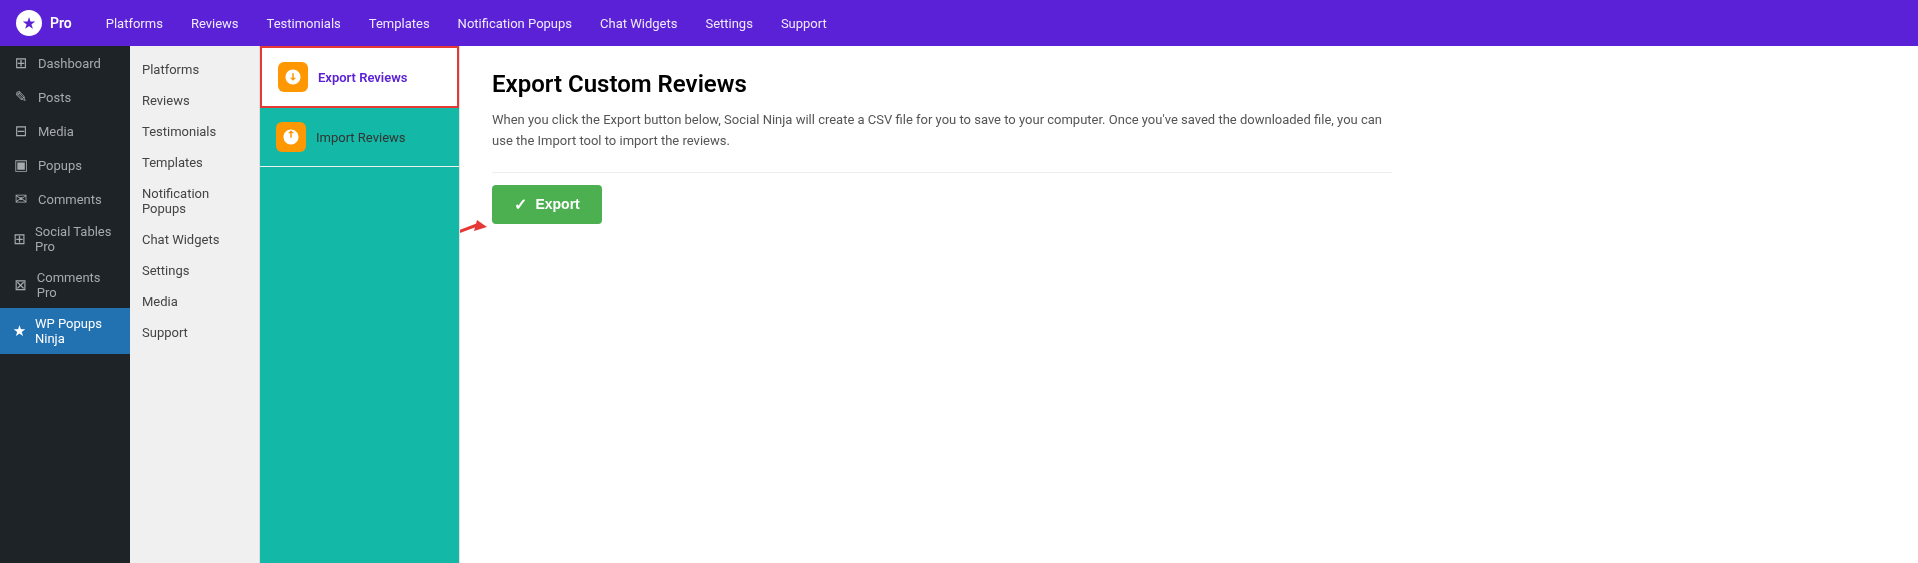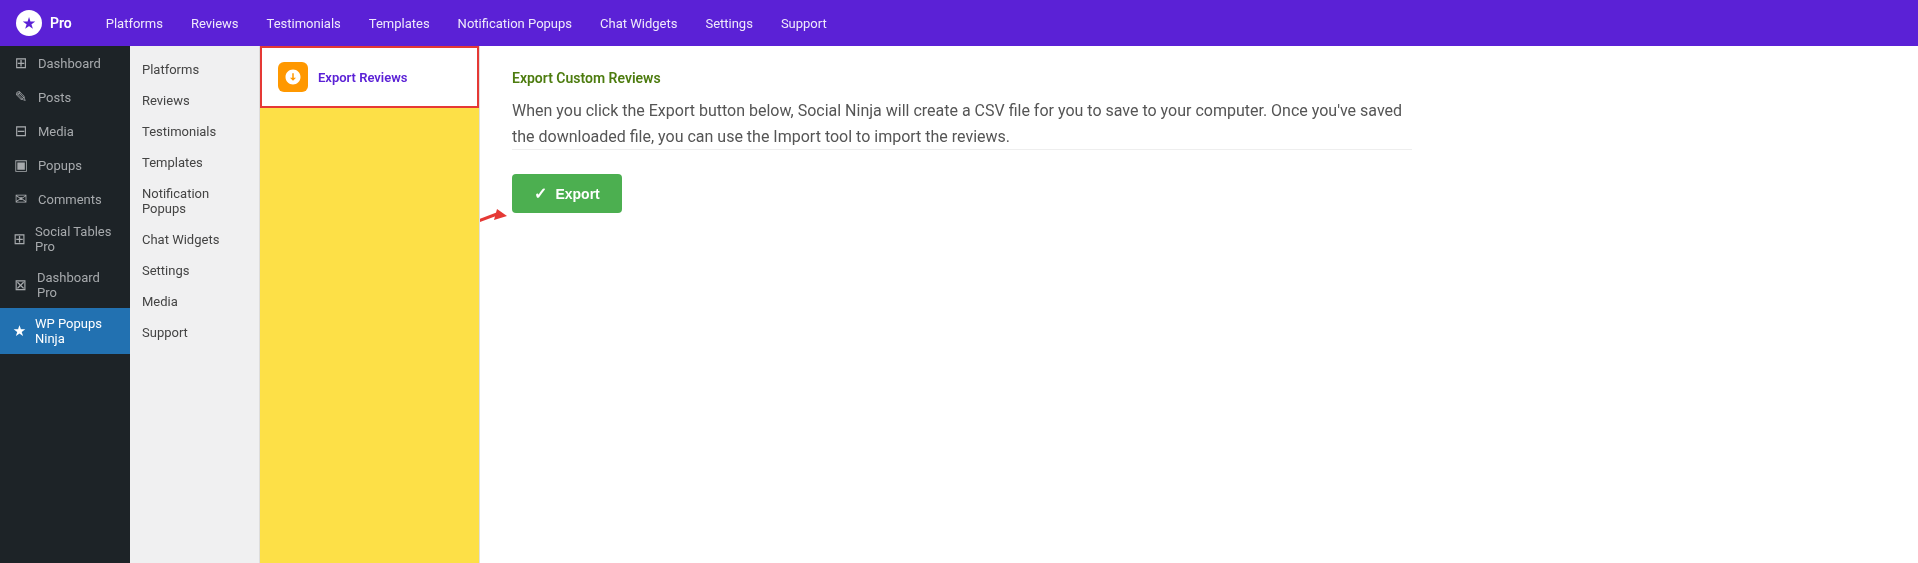--- a/index.html
+++ b/index.html
@@ -90,22 +90,22 @@
     
     .content-area {
       flex: 1;
       display: flex;
       overflow: hidden;
       background: #f0f0f1;
     }
 
     
     .left-panel {
-      width: 220px;
-      background: #fde047;
+      width: 200px;
+      background: #14b8a6;
       flex-shrink: 0;
       border-right: 1px solid #e0e0e0;
     }
     .panel-item {
       display: flex;
       align-items: center;
       gap: 10px;
       padding: 14px 16px;
       cursor: pointer;
       border-bottom: 1px solid #f0f0f0;
@@ -132,33 +132,33 @@
     .icon-import { background: #ff9800; }
 
     
     .main-content {
       flex: 1;
       padding: 24px 32px;
       background: white;
       overflow-y: auto;
     }
     .section-title {
-      font-size: 14px;
-      font-weight: 600;
-      color: #4d7c0f;
+      font-size: 24px;
+      font-weight: 600;
+      color: #000000;
       margin-bottom: 12px;
     }
     .section-desc {
-      font-size: 16px;
+      font-size: 13px;
       color: #555;
       line-height: 1.6;
       max-width: 900px;
-      padding-bottom: 0;
+      padding-bottom: 20px;
       border-bottom: 1px solid #eee;
-      margin-bottom: 24px;
+      margin-bottom: 12px;
     }
 
     
     .export-btn {
       background: #4caf50;
       color: white;
       border: none;
       padding: 10px 22px;
       border-radius: 4px;
       font-size: 14px;
@@ -225,21 +225,21 @@
     <div class="wp-sidebar-item">
       <span class="wp-sidebar-icon">✉</span>
       <span>Comments</span>
     </div>
     <div class="wp-sidebar-item">
       <span class="wp-sidebar-icon">⊞</span>
       <span>Social Tables Pro</span>
     </div>
     <div class="wp-sidebar-item">
       <span class="wp-sidebar-icon">⊠</span>
-      <span>Dashboard Pro</span>
+      <span>Comments Pro</span>
     </div>
     <div class="wp-sidebar-item active">
       <span class="wp-sidebar-icon">★</span>
       <span>WP Popups Ninja</span>
     </div>
   </div>
 
   <div class="plugin-sidebar">
     <div class="plugin-sidebar-item">Platforms</div>
     <div class="plugin-sidebar-item">Reviews</div>
@@ -255,20 +255,28 @@
   <div class="content-area">
 
     <div class="left-panel">
       <div class="panel-item active">
         <div class="panel-item-icon icon-export">
           <svg width="18" height="18" viewBox="0 0 24 24" fill="white">
               <path d="M12 2C6.48 2 2 6.48 2 12s4.48 10 10 10 10-4.48 10-10S17.52 2 12 2zm-1 5h2v6h3l-4 4-4-4h3V7z"></path>
             </svg>
         </div>
         <span>Export Reviews</span>
+      </div>
+      <div class="panel-item">
+        <div class="panel-item-icon icon-import">
+          <svg width="18" height="18" viewBox="0 0 24 24" fill="white">
+              <path d="M12 2C6.48 2 2 6.48 2 12s4.48 10 10 10 10-4.48 10-10S17.52 2 12 2zm1 11h-2V7h-3l4-4 4 4h-3v6z"></path>
+            </svg>
+        </div>
+        <span>Import Reviews</span>
       </div>
     </div>
 
     <div class="main-content">
       <h2 class="section-title">Export Custom Reviews</h2>
       <p class="section-desc">When you click the Export button below, Social Ninja will create a CSV file for you to save to your computer. Once you've saved the downloaded file, you can use the Import tool to import the reviews.</p>
 
       <div class="arrow-container">
         
         <svg class="red-arrow" viewBox="0 0 55 30" xmlns="http://www.w3.org/2000/svg">

